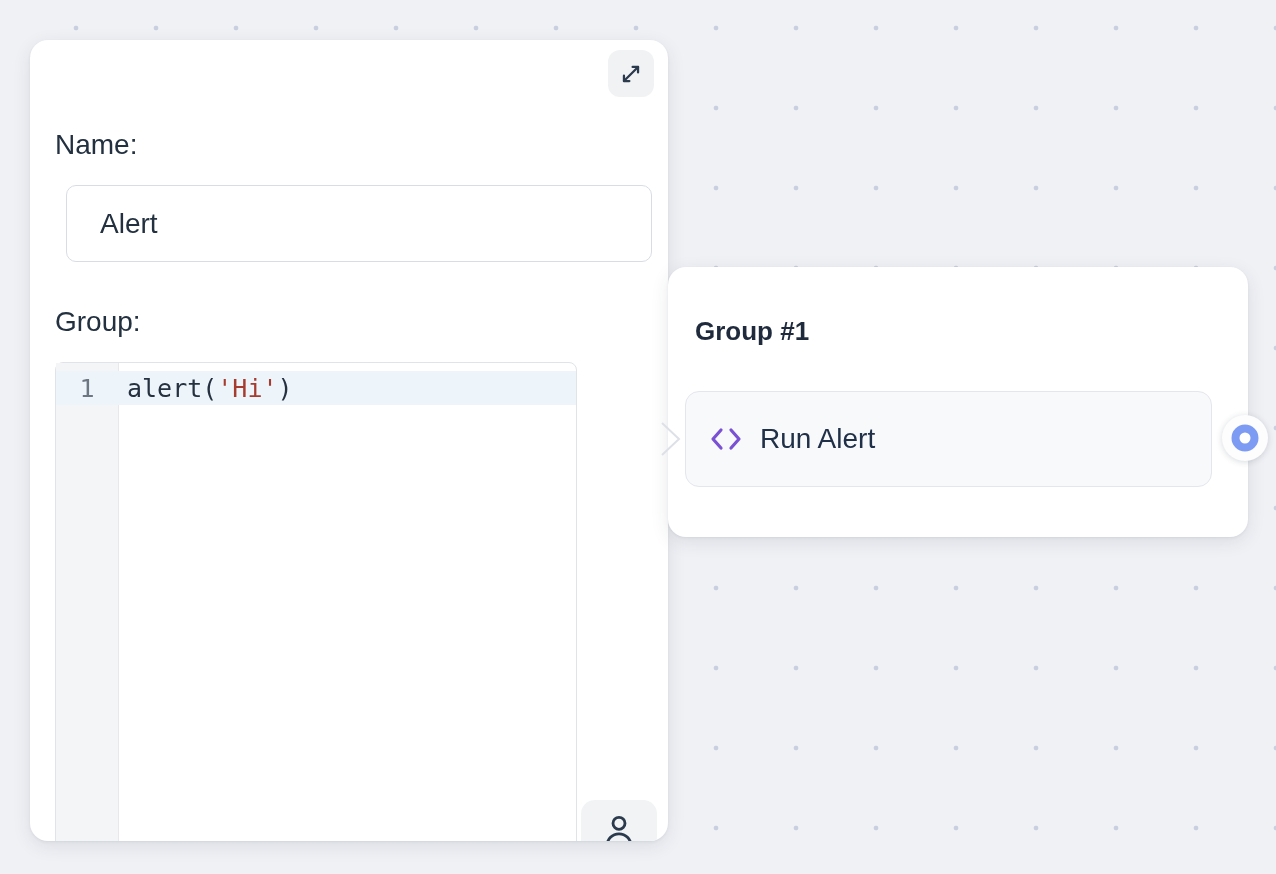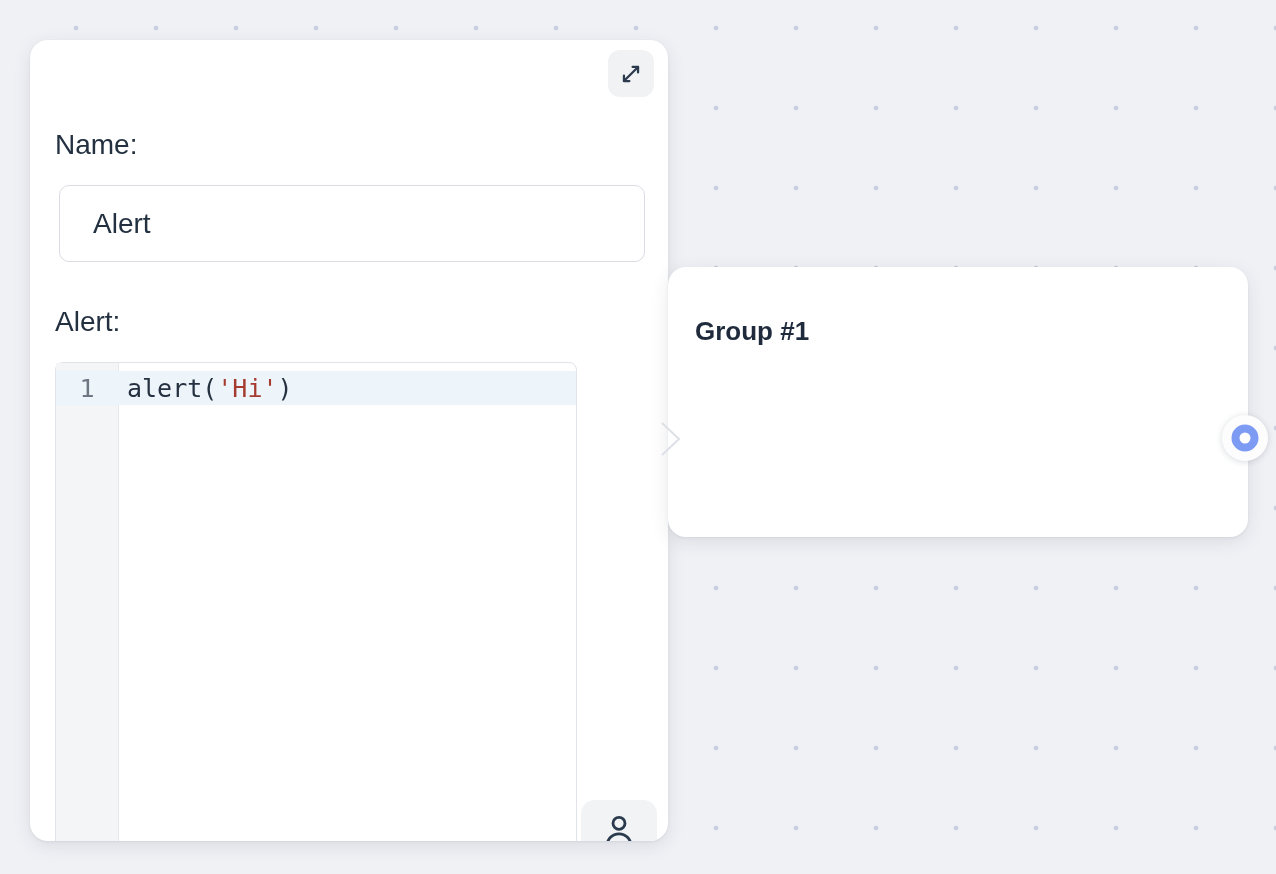--- a/index.html
+++ b/index.html
@@ -19,21 +19,21 @@
   }
   .expand-btn{
     position:absolute;left:578px;top:10px;width:46px;height:47px;
     background:#f0f2f4;border:none;border-radius:12px;cursor:pointer;
     display:flex;align-items:center;justify-content:center;padding:0;
   }
   .field-label{position:absolute;left:25px;font-size:28px;line-height:32px;color:#223040;}
   .name-label{top:89px;}
   .code-label{top:266px;}
   .name-input{
-    position:absolute;left:29px;top:145px;width:586px;height:77px;box-sizing:border-box;
+    position:absolute;left:36px;top:145px;width:586px;height:77px;box-sizing:border-box;
     border:1px solid #d9dce2;border-radius:10px;background:#fff;outline:none;
     padding:0 12px 0 33px;font-size:28px;color:#223040;font-family:inherit;
   }
   .code-editor{
     position:absolute;left:25px;top:322px;width:522px;height:560px;box-sizing:border-box;
     border:1px solid #e0e3e8;border-radius:8px 8px 0 0;background:#fff;cursor:text;
   }
   .gutter{position:absolute;left:0;top:0;bottom:0;width:62px;background:#f4f5f7;border-right:1px solid #e6e8eb;}
   .active-line{position:absolute;left:0;top:8px;width:100%;height:34px;background:#edf5fb;}
   .line-number{
@@ -92,21 +92,21 @@
           <path d="M18.5 5.5 L5.5 18.5"></path>
           <path d="M5.5 13.5 V18.5 H10.5"></path>
         </svg>
       </span>
     </button>
 
     <div class="field-label name-label">Name:</div>
 
     <input class="name-input" type="text" value="Alert" style="">
 
-    <div class="field-label code-label">Alert:</div>
+    <div class="field-label code-label">Group:</div>
 
     <div class="code-editor">
       <div class="gutter"></div>
       <div class="active-line"></div>
       <div class="line-number">1</div>
       <div class="code-line"><span class="tok-plain">alert(</span><span class="tok-string">'Hi'</span><span class="tok-plain">)</span></div>
     </div>
 
     <button class="user-btn">
       <span>
@@ -120,20 +120,29 @@
   </div>
 
   <svg class="chevron-svg" width="40" height="48" viewBox="0 0 40 48">
     <polyline points="10,8 27,24 10,40" fill="none" stroke="#dde0e7" stroke-width="2"></polyline>
   </svg>
 
   <div class="group-card">
 
     <div class="group-title">Group #1</div>
 
+    <div class="flow-node">
+      <span>
+        <svg width="34" height="26" viewBox="0 0 34 26" fill="none" stroke="#7b51d4" stroke-width="3.2" stroke-linecap="round" stroke-linejoin="round">
+          <polyline points="12,4 4,13 12,22"></polyline>
+          <polyline points="22,4 30,13 22,22"></polyline>
+        </svg>
+      </span>
+      <span class="node-label">Run Alert</span>
+    </div>
 
     <div class="handle-halo">
       <div class="handle-ring"></div>
     </div>
 
   </div>
 
 </div>
 
 </body></html>

